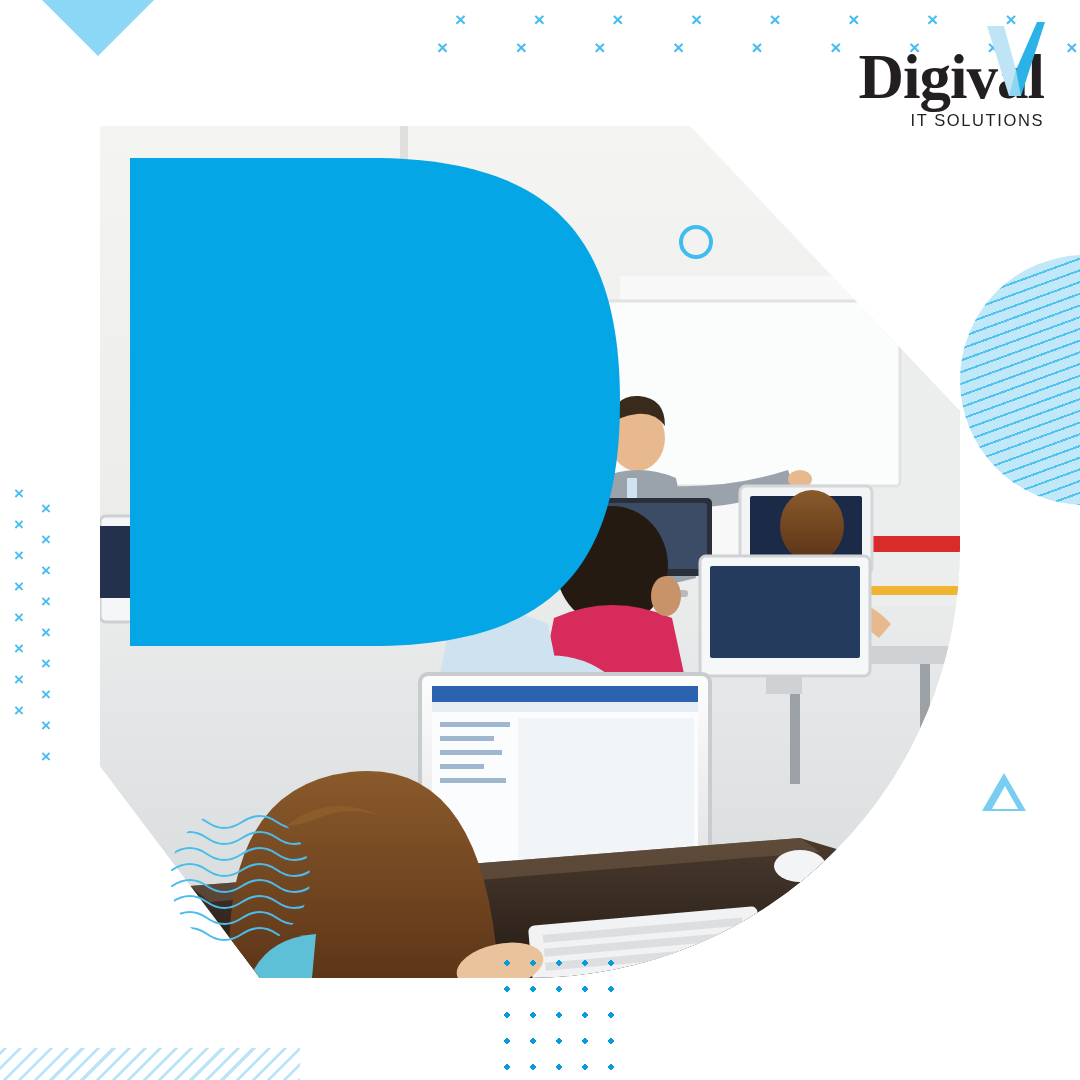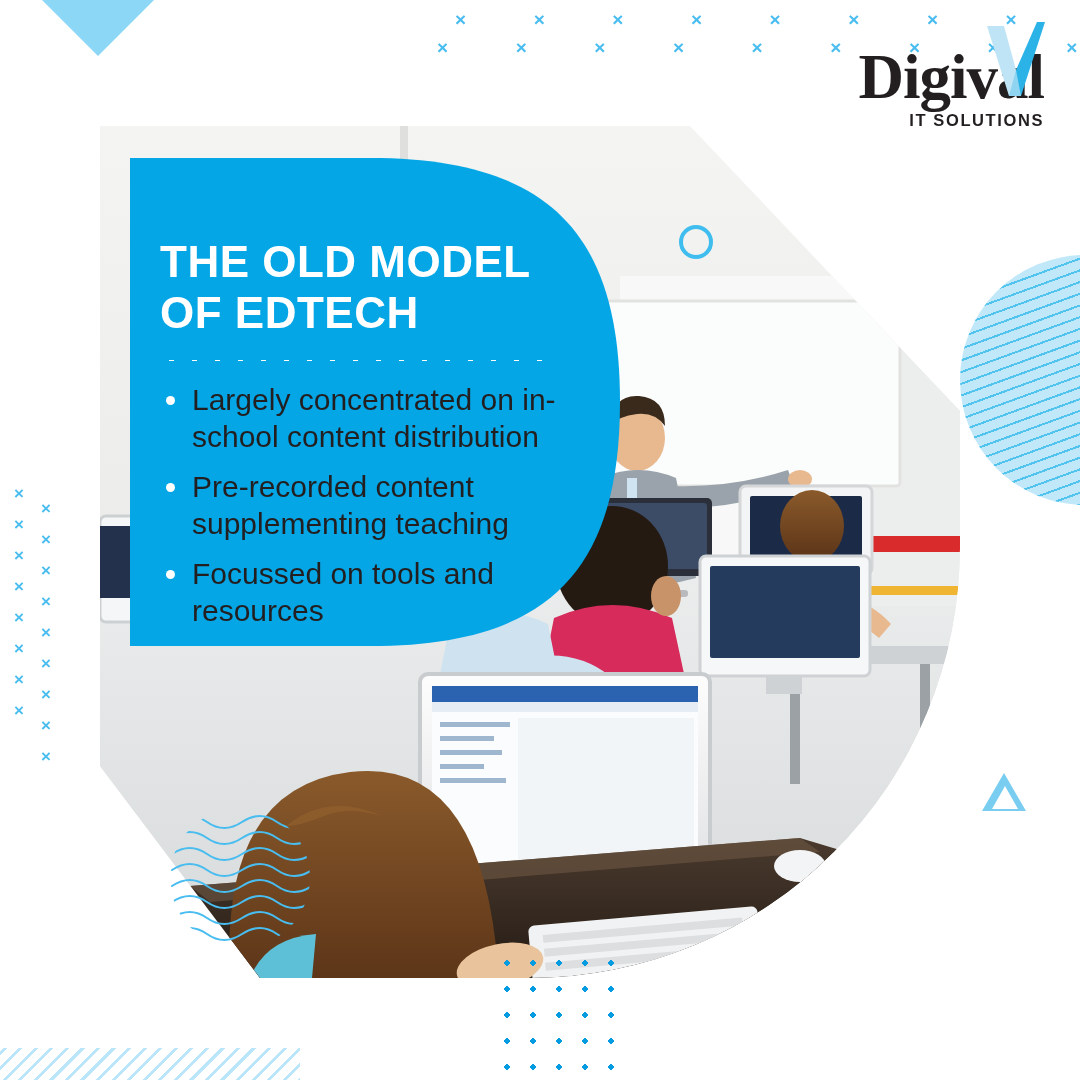--- a/index.html
+++ b/index.html
@@ -82,21 +82,21 @@
      font-family:"Liberation Sans",sans-serif;}
   ul#bullets li::before{content:"";position:absolute;left:6px;top:15px;
      width:9px;height:9px;border-radius:50%;background:#ffffff;}
 
   
   #logo{position:absolute;right:36px;top:46px;text-align:right;}
   #logo-word{position:relative;display:inline-block;font-family:"Liberation Serif",serif;
      font-weight:700;font-size:63px;line-height:63px;color:#231F20;letter-spacing:-1px;}
   #logo-check{position:absolute;left:129px;top:-24px;width:58px;height:74px;}
   #logo-sub{display:block;margin-top:2px;font-family:"Liberation Sans",sans-serif;
-     font-weight:700;font-size:16.5px;letter-spacing:1.6px;color:#231F20;}
+     font-weight:400;font-size:16.5px;letter-spacing:1.6px;color:#231F20;}
 </style>
 </head>
 <body>
 
 <div id="poster">
 
   <svg width="0" height="0" style="position:absolute">
     <defs>
       <clipPath id="panelclip" clipPathUnits="objectBoundingBox">
         <path d="M0,0 L0.49,0 C0.86,0 1,0.16 1,0.5 C1,0.84 0.86,1 0.49,1 L0,1 Z"></path>
@@ -287,30 +287,20 @@
       <div>×</div>
       <div>×</div>
       <div>×</div>
       <div>×</div>
   </div>
 
   <div class="deco" id="dot-grid"></div>
 
   <div id="panel">
     <div class="panel-bg"></div>
-    <div class="panel-content">
-      <h1 id="title" style="white-space: pre-line;">THE OLD MODEL
-OF EDTECH</h1>
-      <div id="divider"></div>
-      <ul id="bullets">
-        <li>Largely concentrated on in-school content distribution</li>
-        <li>Pre-recorded content supplementing teaching</li>
-        <li>Focussed on tools and resources</li>
-      </ul>
-    </div>
   </div>
 
   <div id="logo">
     <span id="logo-word">
       <span>Digival</span>
       <svg id="logo-check" viewBox="0 0 58 74">
         <polygon points="0,4 17,4 29,48 29,74 22,74" fill="#BEE4F6"></polygon>
         <polygon points="29,48 50,0 58,0 34,74 29,74" fill="#2BB3E8"></polygon>
         <polygon points="22,74 29,48 34,74" fill="#8FD4F0"></polygon>
       </svg>

